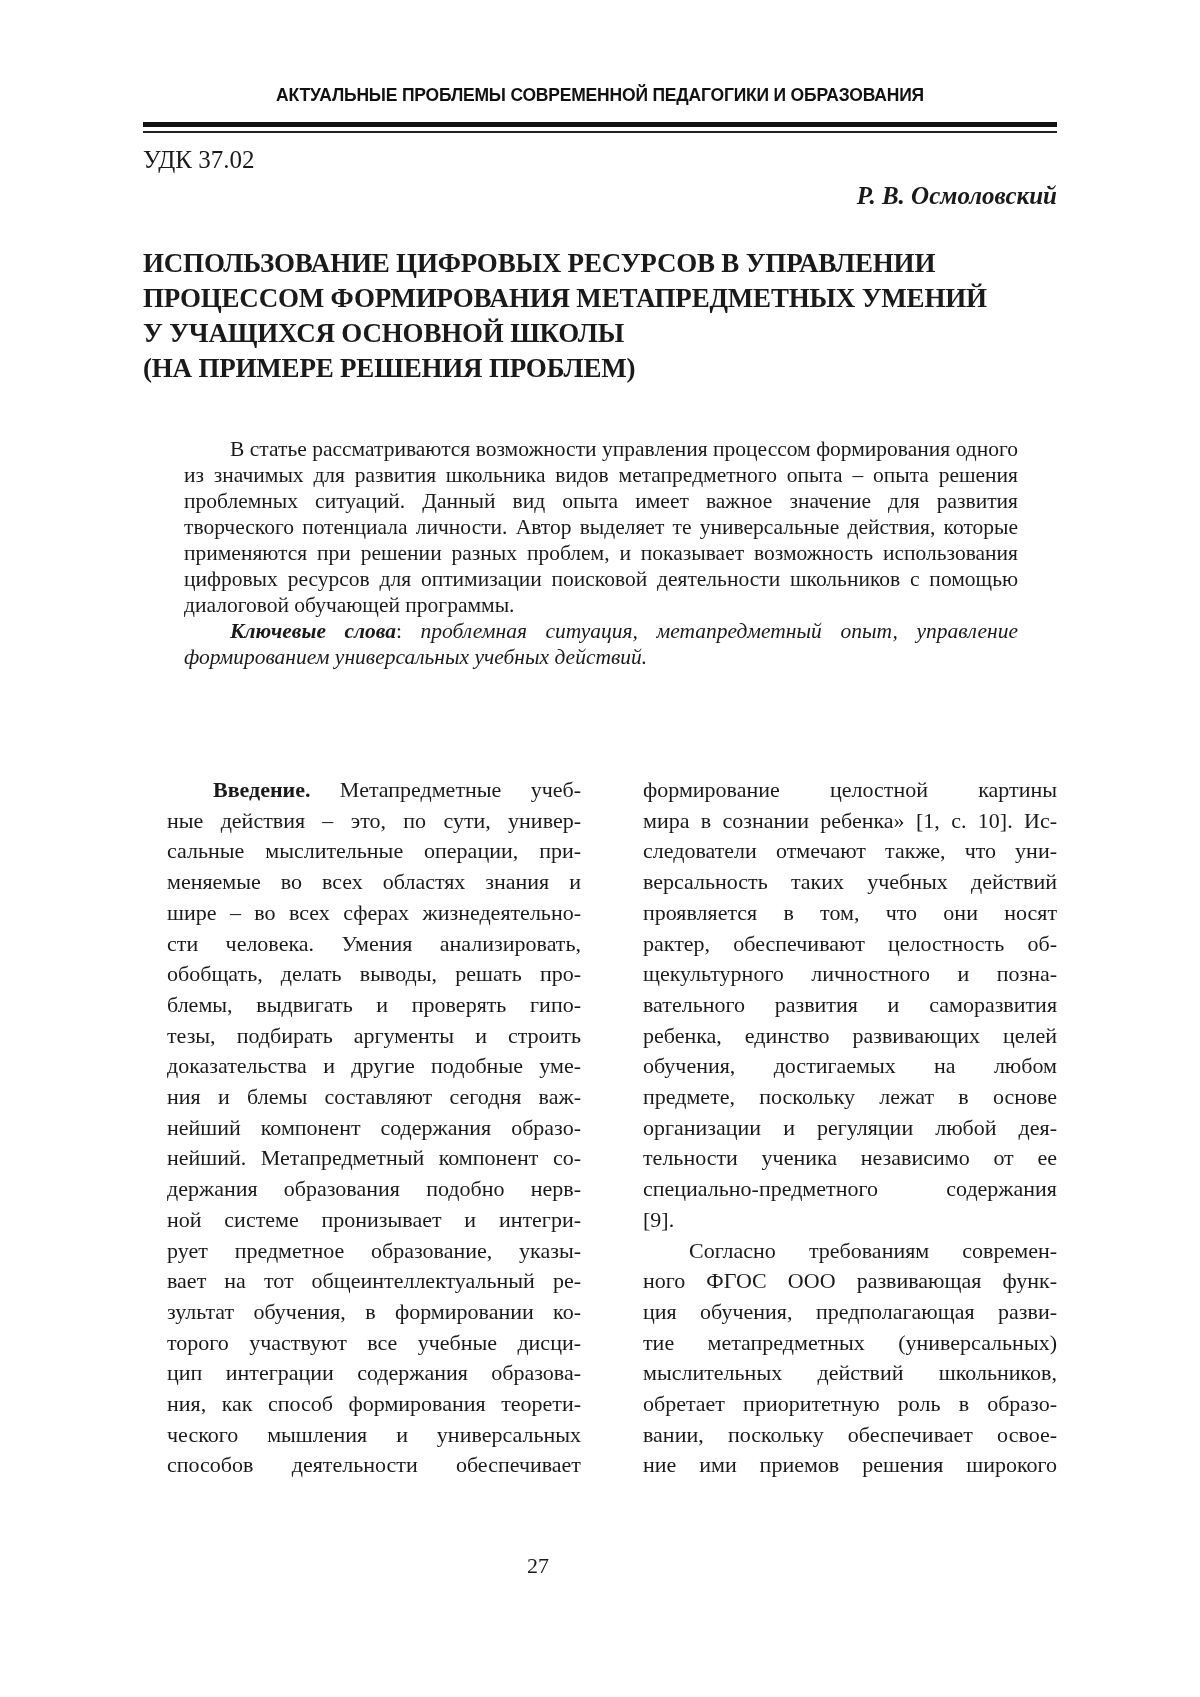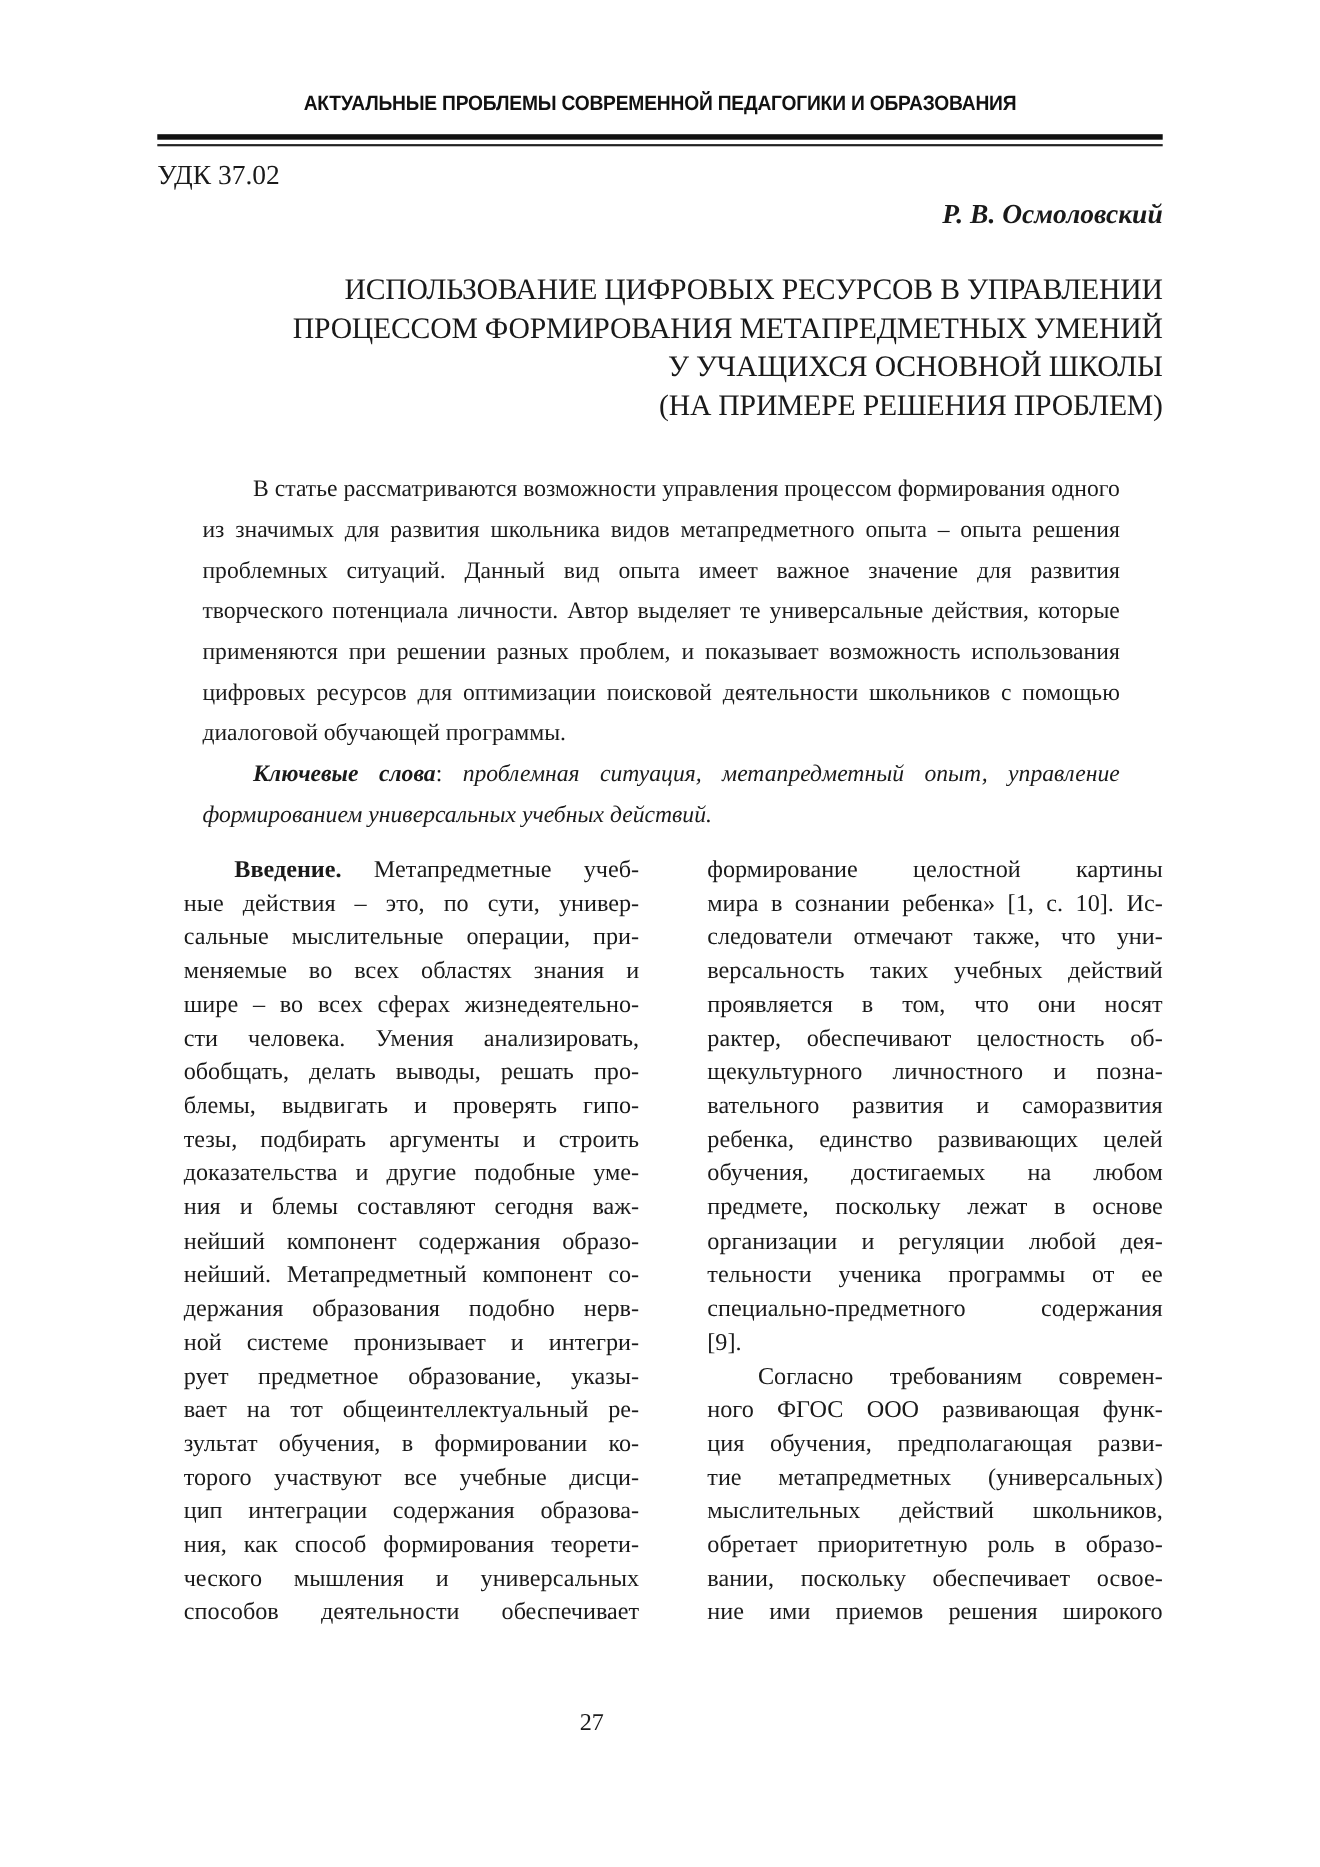--- a/index.html
+++ b/index.html
@@ -9,26 +9,26 @@
   .running-head { position: absolute; left: 143px; width: 914px; top: 84px;
       text-align: center; font-family: "Liberation Sans", "DejaVu Sans", sans-serif;
       font-weight: bold; font-size: 19px; letter-spacing: -0.2px; transform: scaleX(0.92);
       transform-origin: center; color: #111; }
   .rule-thick { position: absolute; left: 143px; width: 914px; top: 122px; height: 5px; background: #111; }
   .rule-thin  { position: absolute; left: 143px; width: 914px; top: 131px; height: 1.5px; background: #222; }
 
   .udc { position: absolute; left: 143px; top: 146px; font-size: 25px; }
   .author { position: absolute; right: 143px; top: 182px; font-size: 25px; font-style: italic; font-weight: bold; }
 
-  .title { position: absolute; left: 143px; width: 914px; top: 246px; text-align: right;
-      font-weight: normal; font-size: 27px; line-height: 35px; letter-spacing: -0.2px; }
+  .title { position: absolute; left: 143px; width: 914px; top: 246px; text-align: left;
+      font-weight: bold; font-size: 27px; line-height: 35px; letter-spacing: -0.2px; }
   .title div { white-space: nowrap; }
 
-  .abstract { position: absolute; left: 184px; width: 834px; top: 426px;
-      font-size: 21.5px; line-height: 37px; text-align: justify; }
+  .abstract { position: absolute; left: 184px; width: 834px; top: 436px;
+      font-size: 21.5px; line-height: 26px; text-align: justify; }
   .abstract p { margin: 0; text-indent: 46px; }
   .abstract .kw-label { font-weight: bold; font-style: italic; }
   .abstract .kw-text { font-style: italic; }
 
   .col { position: absolute; top: 775px; width: 438px; font-size: 22px; line-height: 30.7px;
       text-align: justify; }
   .col-left { left: 143px; }
   .col-right { left: 619px; }
   .col .indent { text-indent: 46px; }
   .col .lead { font-weight: bold; }
@@ -91,21 +91,21 @@
     <span class="line">следователи отмечают также, что уни-</span>
     <span class="line">версальность таких учебных действий</span>
     <span class="line">проявляется в том, что они носят</span>
     <span class="line">рактер, обеспечивают целостность об-</span>
     <span class="line">щекультурного личностного и позна-</span>
     <span class="line">вательного развития и саморазвития</span>
     <span class="line">ребенка, единство развивающих целей</span>
     <span class="line">обучения, достигаемых на любом</span>
     <span class="line">предмете, поскольку лежат в основе</span>
     <span class="line">организации и регуляции любой дея-</span>
-    <span class="line">тельности ученика программы от ее</span>
+    <span class="line">тельности ученика независимо от ее</span>
     <span class="line">специально-предметного содержания</span>
     <span class="line last">[9].</span>
     <span class="line indent">Согласно требованиям современ-</span>
     <span class="line">ного ФГОС ООО развивающая функ-</span>
     <span class="line">ция обучения, предполагающая разви-</span>
     <span class="line">тие метапредметных (универсальных)</span>
     <span class="line">мыслительных действий школьников,</span>
     <span class="line">обретает приоритетную роль в образо-</span>
     <span class="line">вании, поскольку обеспечивает освое-</span>
     <span class="line">ние ими приемов решения широкого</span>

